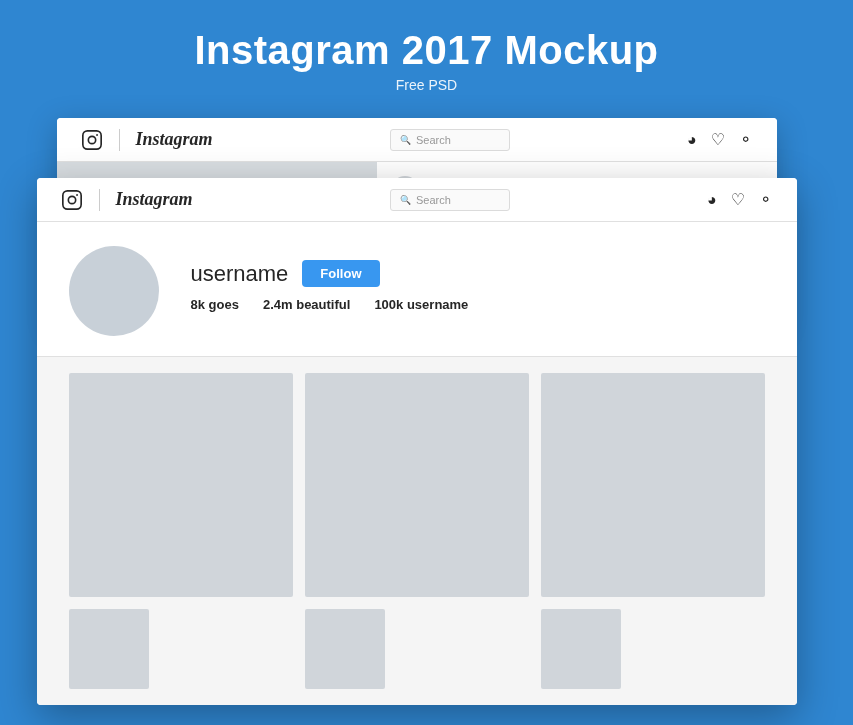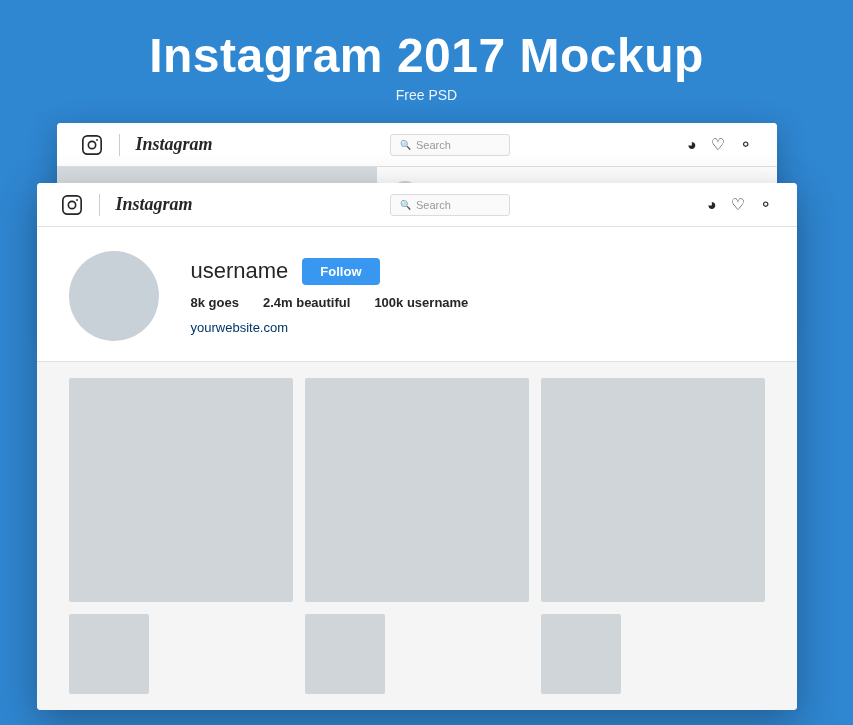--- a/index.html
+++ b/index.html
@@ -14,37 +14,38 @@
       align-items: center;
     }
 
     
     .page-header {
       text-align: center;
       padding: 28px 0 20px;
       color: white;
     }
     .page-header h1 {
-      font-size: 48px;
+      font-size: 40px;
       font-weight: 800;
       color: white;
       letter-spacing: 0.5px;
     }
     .page-header p {
       font-size: 14px;
       font-weight: 400;
       color: rgba(255,255,255,0.9);
       margin-top: 4px;
     }
 
     
     .mockup-container {
       position: relative;
       width: 780px;
       height: 520px;
+      margin-top: 5px;
     }
 
     
     .card-back {
       position: absolute;
       top: 0;
       left: 20px;
       width: 720px;
       background: white;
       border-radius: 4px;
@@ -381,21 +382,20 @@
           </div>
           <div class="stat">
             <span>2.4m</span>
             <span>beautiful</span>
           </div>
           <div class="stat">
             <span>100k</span>
             <span>username</span>
           </div>
         </div>
-        <div class="profile-link">yourwebsite.com</div>
       </div>
     </div>
 
     <div class="grid-section">
       <div class="image-grid">
         <div class="grid-item"></div>
         <div class="grid-item"></div>
         <div class="grid-item"></div>
         <div class="grid-item partial"></div>
         <div class="grid-item partial"></div>

